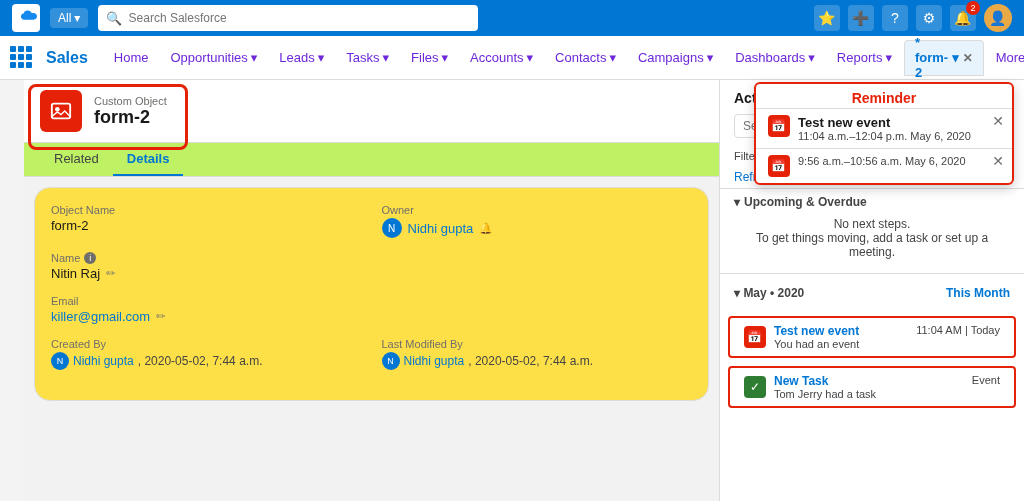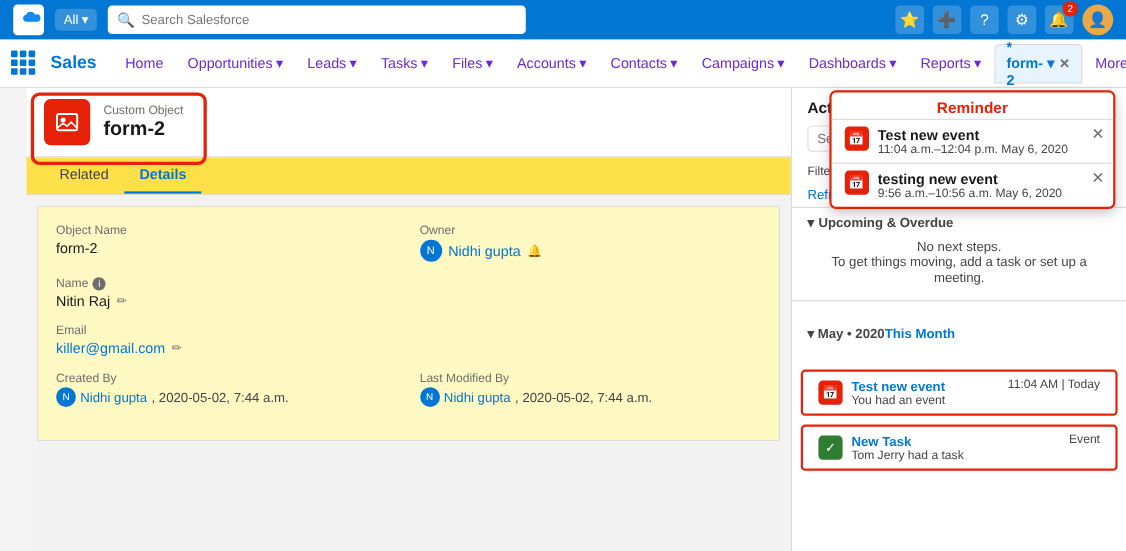--- a/index.html
+++ b/index.html
@@ -181,43 +181,43 @@
       position: absolute;
       top: 4px; left: 4px;
       width: 160px; height: 66px;
       border: 3px solid #e52207;
       border-radius: 8px;
       pointer-events: none;
     }
 
     
     .detail-tabs {
-      background: #fde047;
+      background: #bef264;
       display: flex;
       border-bottom: 1px solid #dddbda;
       padding: 0 16px;
     }
     .detail-tab {
       padding: 8px 14px;
       font-size: 13px;
       color: #444;
       cursor: pointer;
       border-bottom: 2px solid transparent;
     }
     .detail-tab.active {
       color: #0176d3;
       border-bottom: 2px solid #0176d3;
       font-weight: 600;
     }
 
     
     .details-content {
-      background: #fef9c3;
+      background: #fde047;
       margin: 10px;
-      border-radius: 0;
+      border-radius: 16px;
       padding: 16px;
       border: 1px solid #dddbda;
     }
     .field-row {
       display: flex;
       margin-bottom: 14px;
       gap: 20px;
     }
     .field-group { flex: 1; }
     .field-label { font-size: 11px; color: #706e6b; margin-bottom: 2px; display: flex; align-items: center; gap: 4px; }
@@ -306,21 +306,22 @@
       gap: 4px;
     }
     .no-steps {
       font-size: 12px;
       color: #444;
       text-align: center;
       padding: 8px 0;
     }
     .month-section-header {
       display: flex;
-      padding: 22px 14px;
+      justify-content: space-between;
+      padding: 12px 14px;
       font-size: 12px;
       font-weight: 600;
       color: #444;
       border-top: 1px solid #dddbda;
     }
     .this-month { color: #0176d3; }
     .activity-item {
       display: flex;
       align-items: flex-start;
       padding: 6px 14px;
@@ -655,18 +656,17 @@
     <div>
       <div class="reminder-item-title">Test new event</div>
       <div class="reminder-item-time">11:04 a.m.–12:04 p.m. May 6, 2020</div>
     </div>
     <span class="reminder-close">✕</span>
   </div>
 
   <div class="reminder-item">
     <div class="reminder-item-icon">📅</div>
     <div>
-      <div class="reminder-item-title">testing new event</div>
       <div class="reminder-item-time">9:56 a.m.–10:56 a.m. May 6, 2020</div>
     </div>
     <span class="reminder-close">✕</span>
   </div>
 </div>
 
 </body></html>

